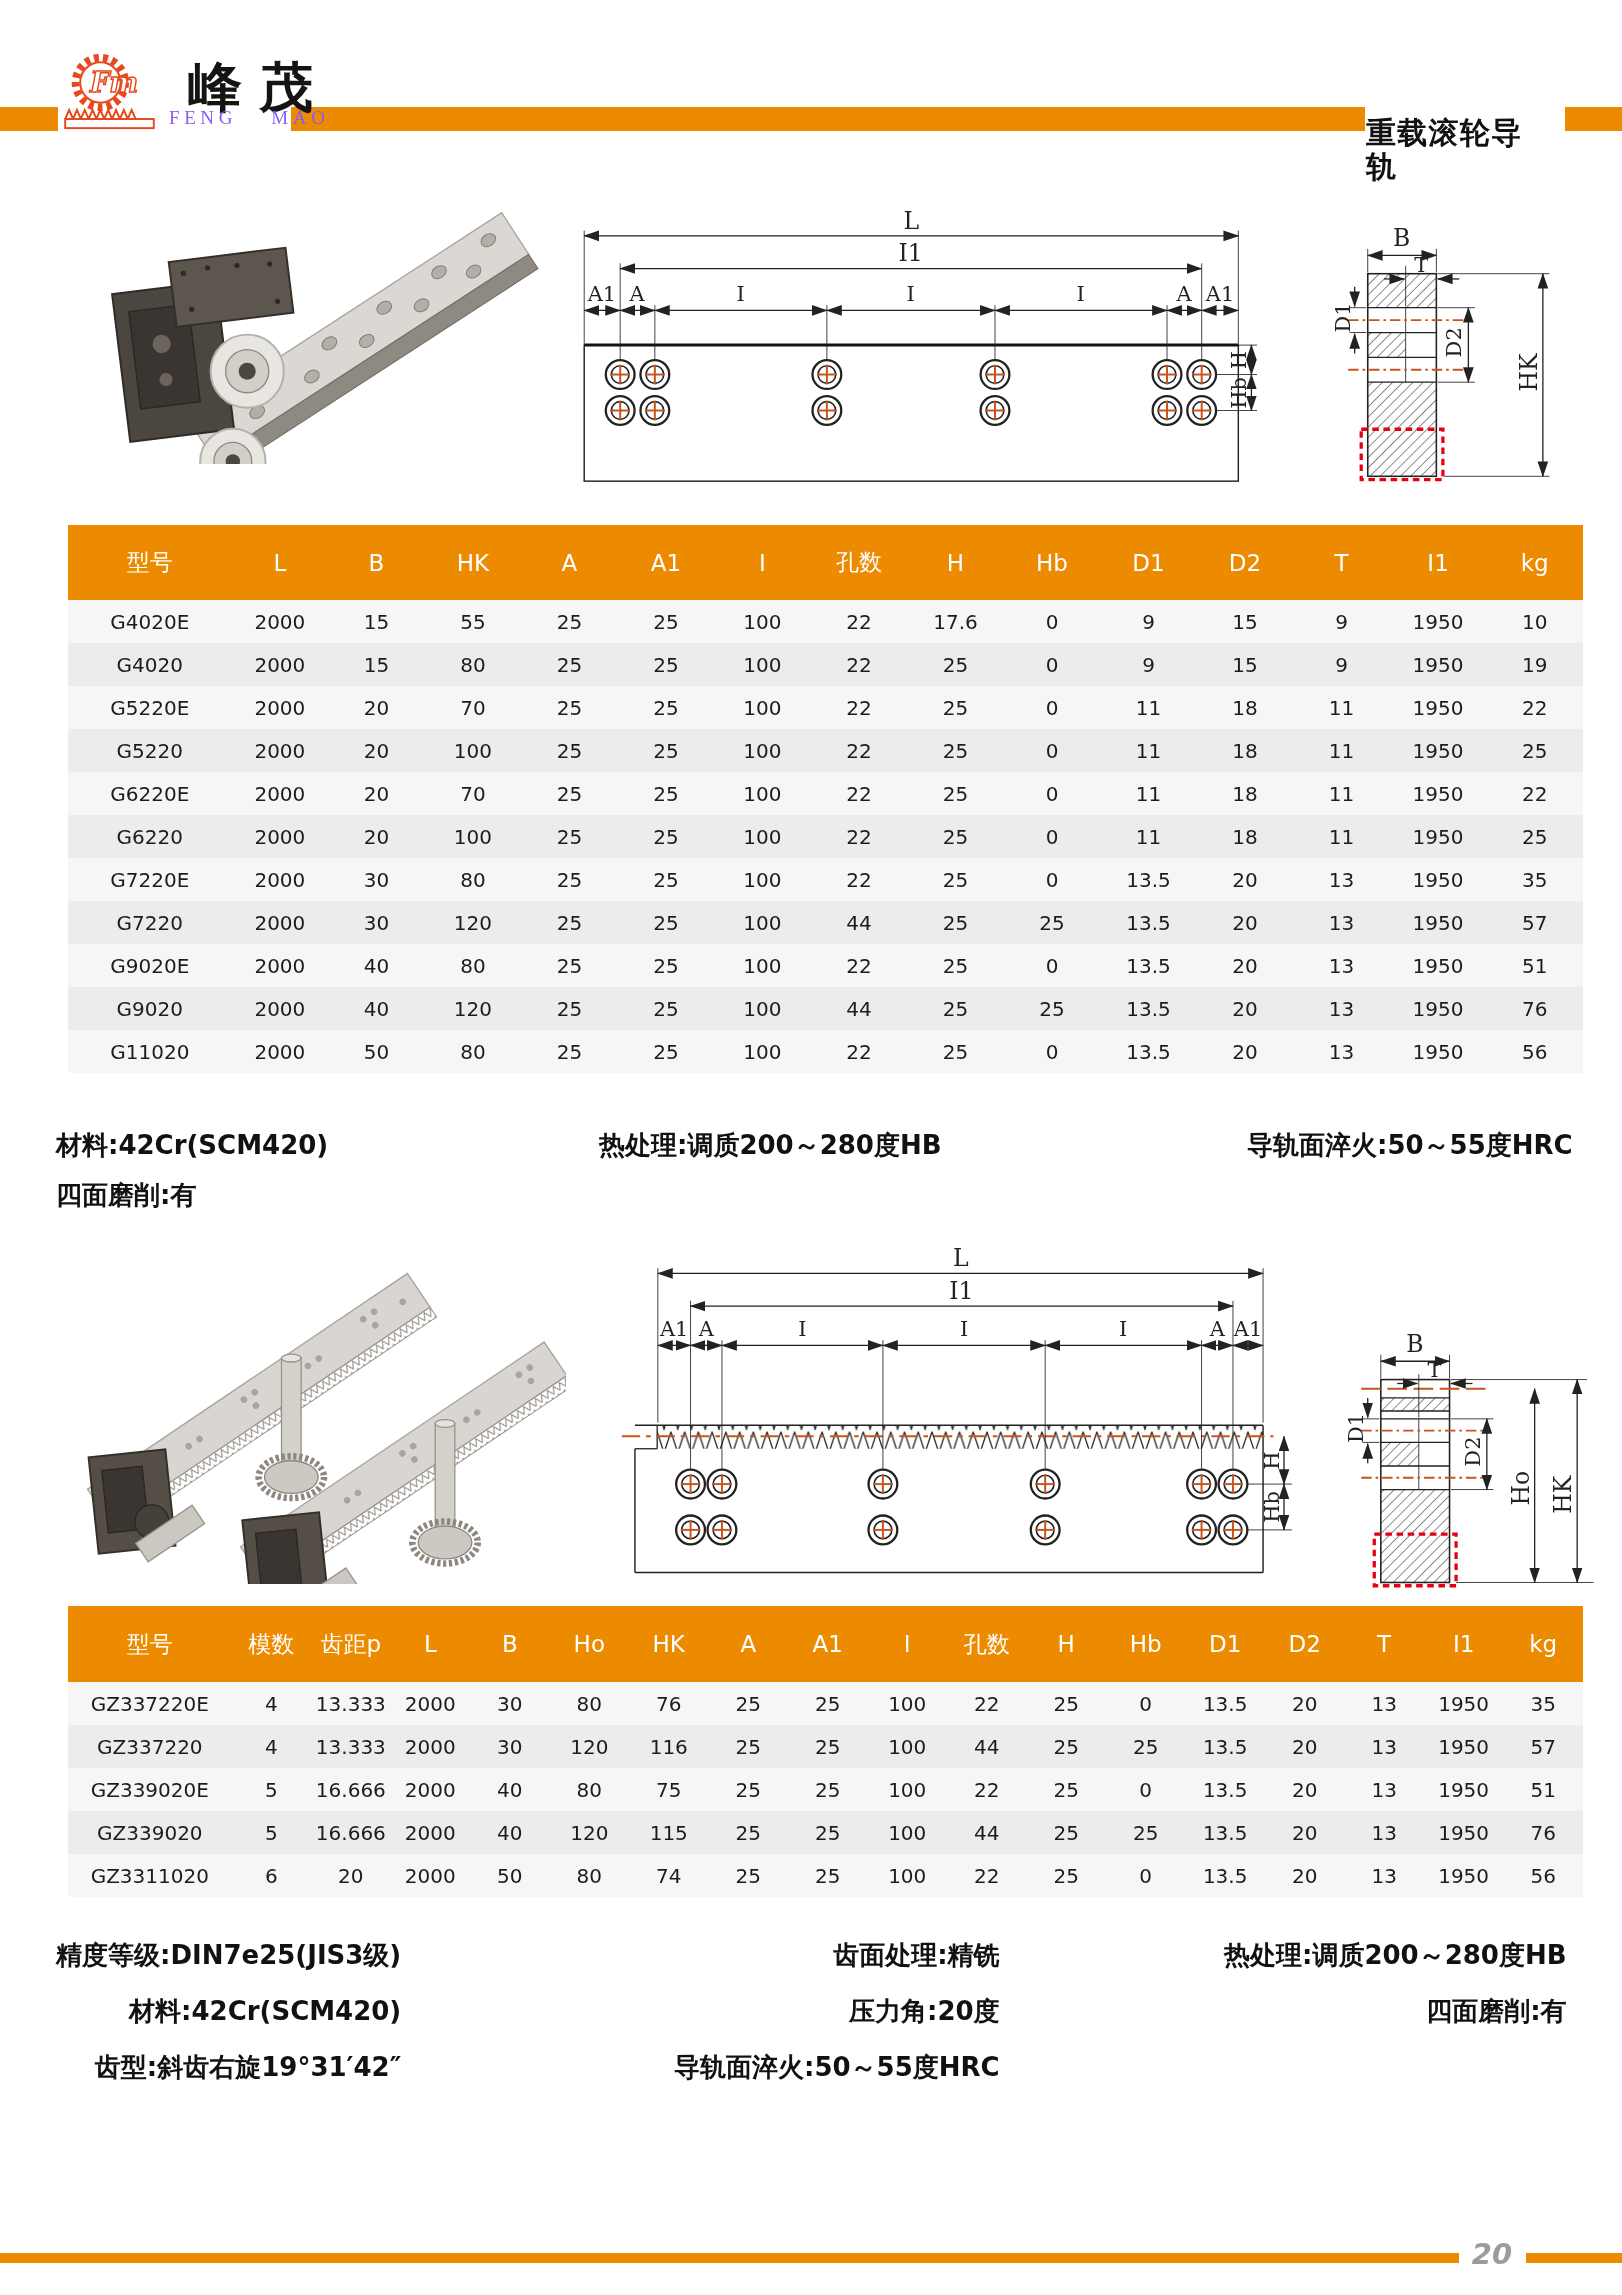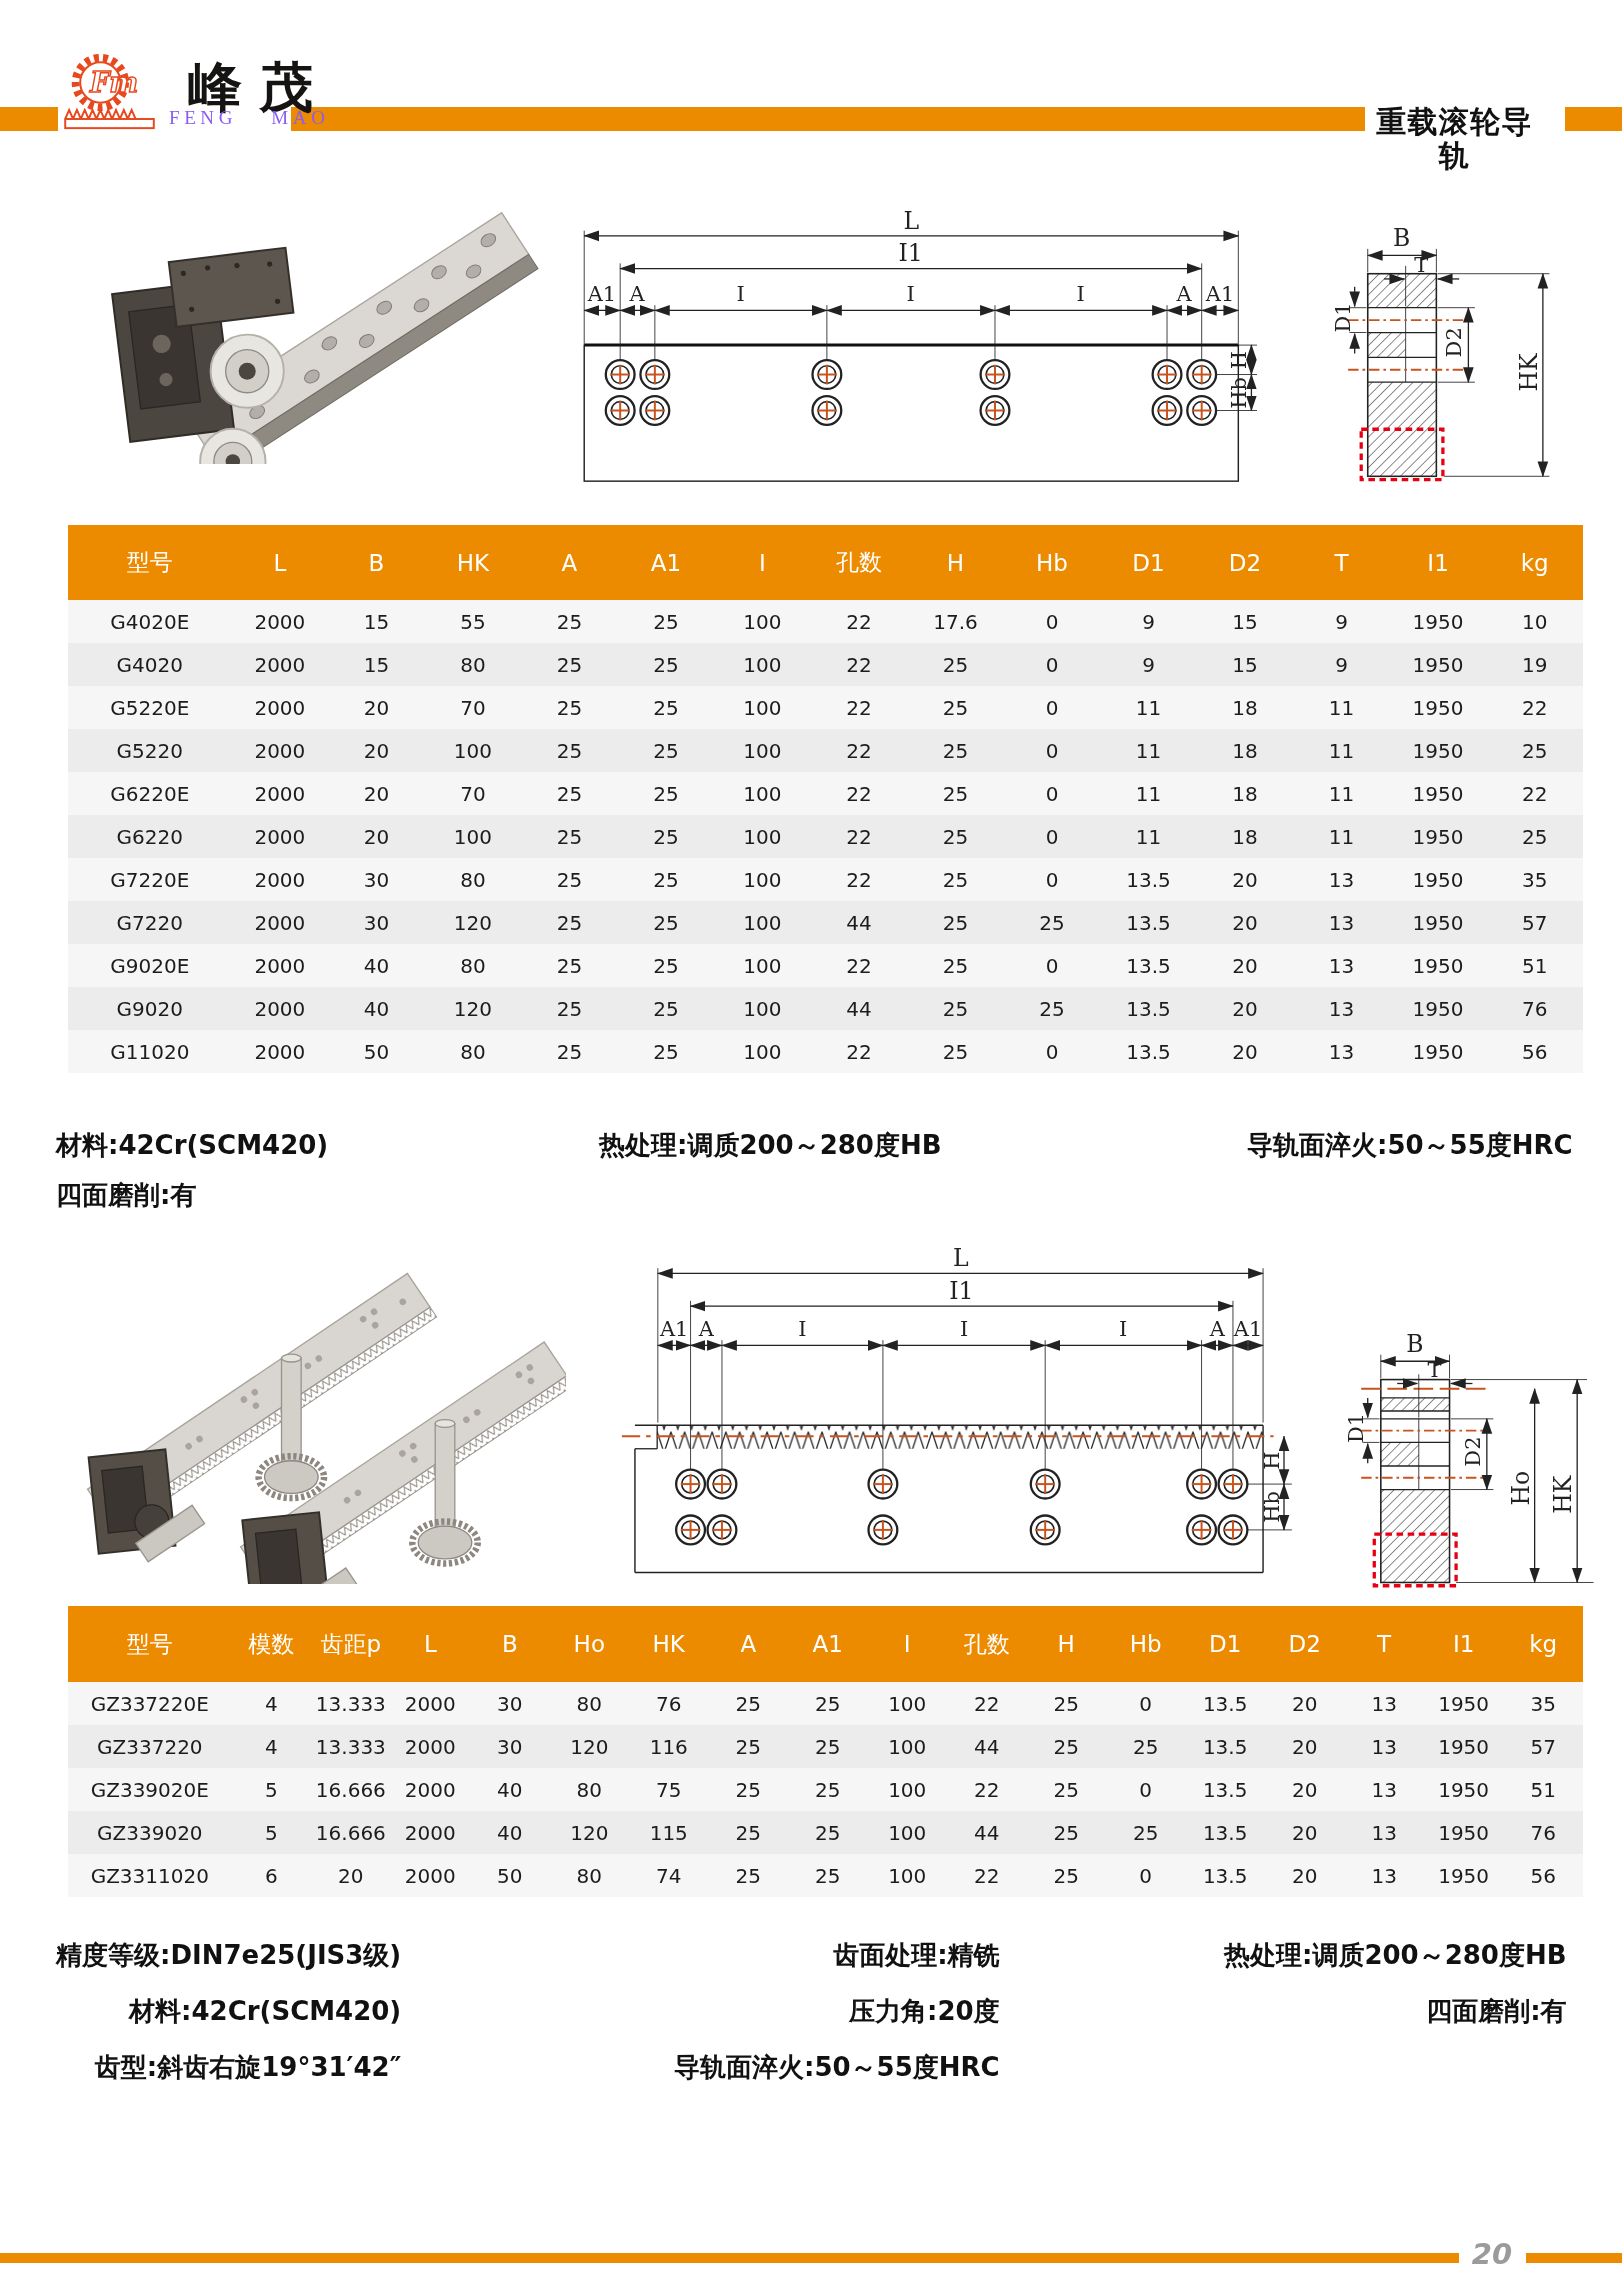--- a/index.html
+++ b/index.html
@@ -2,22 +2,22 @@
 <html style="font-size:10.5px"><head>
 <meta charset="utf-8">
 <style>
   html,body{margin:0;padding:0;background:#888;}
   .page{position:relative;width:1623px;height:2295px;background:#ffffff;overflow:hidden;
         font-family:"DejaVu Sans","Liberation Sans",sans-serif;color:#1a1a1a;}
   .abs{position:absolute;}
 
   
   .hbar{position:absolute;height:24px;background:#EC8A00;}
-  .page-title{position:absolute;left:1366px;top:105px;width:177px;height:38px;
-      font-size:30px;font-weight:bold;color:#111;text-align:center;line-height:34px;letter-spacing:1.3px;}
+  .page-title{position:absolute;left:1366px;top:116px;width:177px;height:38px;
+      font-size:30px;font-weight:bold;color:#111;line-height:34px;letter-spacing:1.3px;}
   .brand-cn{position:absolute;left:164px;top:52px;font-size:54px;font-weight:bold;
       font-family:"DejaVu Serif","Liberation Serif",serif;letter-spacing:17px;color:#161412;margin-left:24px;}
   .brand-en{position:absolute;left:169px;top:107px;font-size:19px;
       font-family:Liberation Serif, serif;letter-spacing:4.6px;word-spacing:25px;color:#8b5cf6;}
 
   
   table.spec{position:absolute;border-collapse:collapse;table-layout:fixed;width:1515px;left:68px;}
   table.spec th{background:#EC8A00;color:#ffffff;font-weight:normal;font-size:23px;}
   table.spec td{font-size:20px;color:#1c1c1c;text-align:center;}
   table.spec th,table.spec td{padding:0;text-align:center;vertical-align:middle;}

